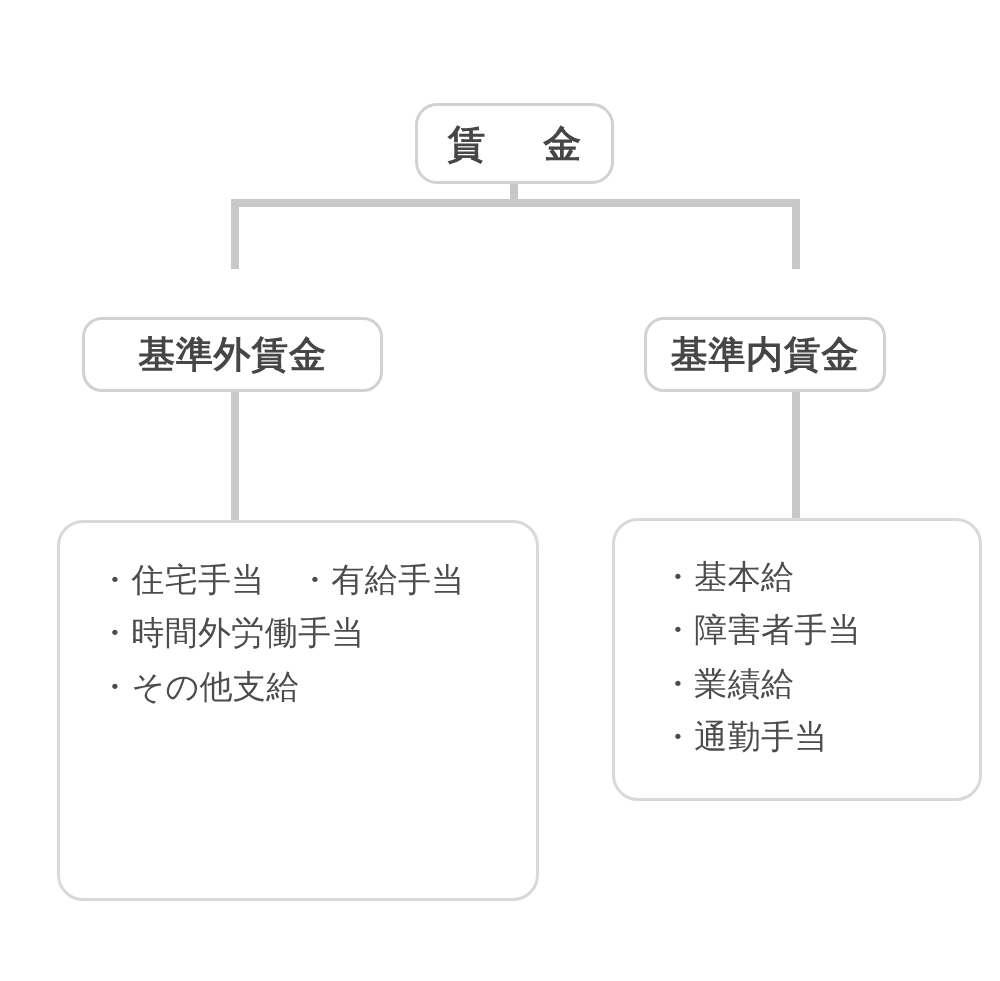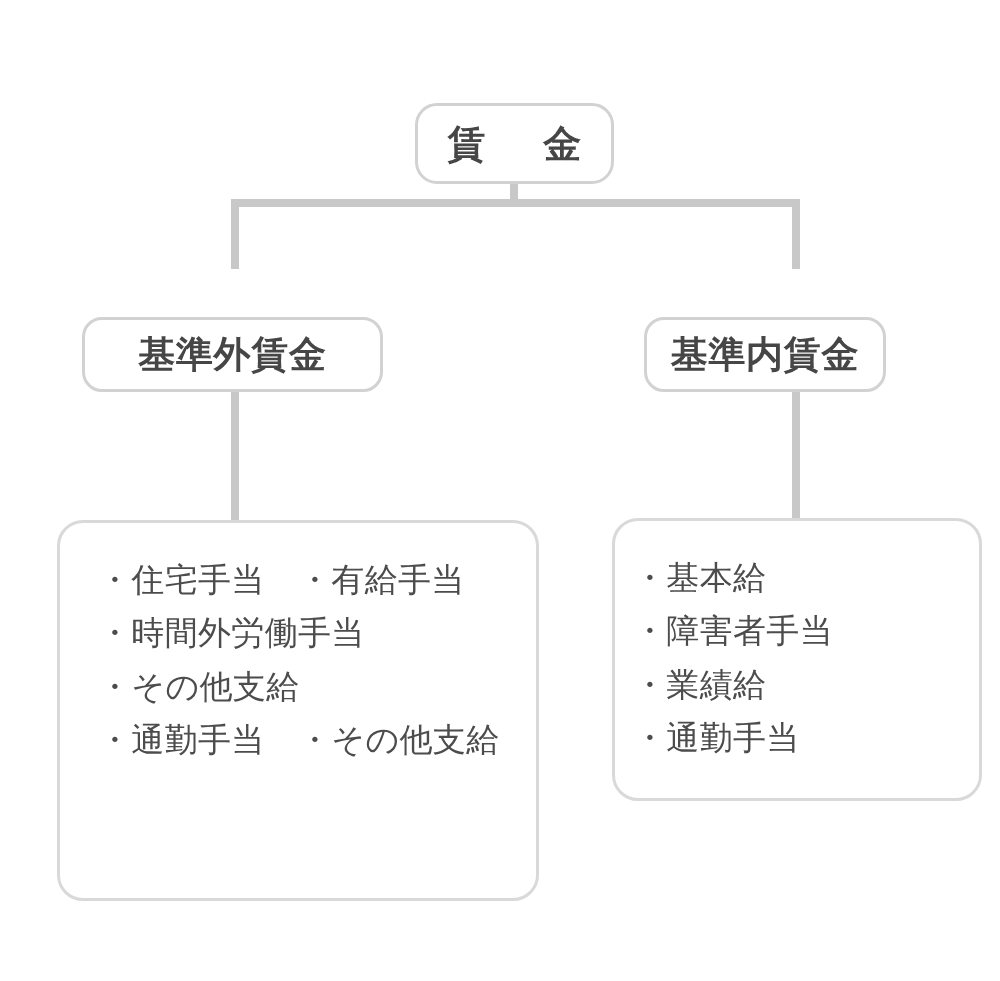--- a/index.html
+++ b/index.html
@@ -102,21 +102,21 @@
     top: 518px;
     width: 370px;
     height: 283px;
   }
   .item-list {
     margin: 0;
     padding: 0;
     list-style: none;
   }
   .listbox-left .item-list  { padding-left: 38px; }
-  .listbox-right .item-list { padding-left: 18px; }
+  .listbox-right .item-list { padding-left: 46px; font-family: Liberation Serif, serif; }
   .item {
     font-size: 33px;
     font-weight: 500;
     color: #4c4c4c;
     line-height: 1.62;
     white-space: pre;
     letter-spacing: 0.01em;
   }
   .listbox-right .item { line-height: 1.62; }
 </style>
@@ -142,21 +142,20 @@
 
   <div class="node node-l2 node-right">
     <span class="node-label">基準内賃金</span>
   </div>
 
   <div class="listbox listbox-left">
     <ul class="item-list">
       <li class="item">・住宅手当　・有給手当</li>
       <li class="item">・時間外労働手当</li>
       <li class="item">・その他支給</li>
-      <li class="item">・通勤手当　・その他支給</li>
     </ul>
   </div>
 
   <div class="listbox listbox-right">
     <ul class="item-list">
       <li class="item">・基本給</li>
       <li class="item">・障害者手当</li>
       <li class="item">・業績給</li>
       <li class="item">・通勤手当</li>
     </ul>

